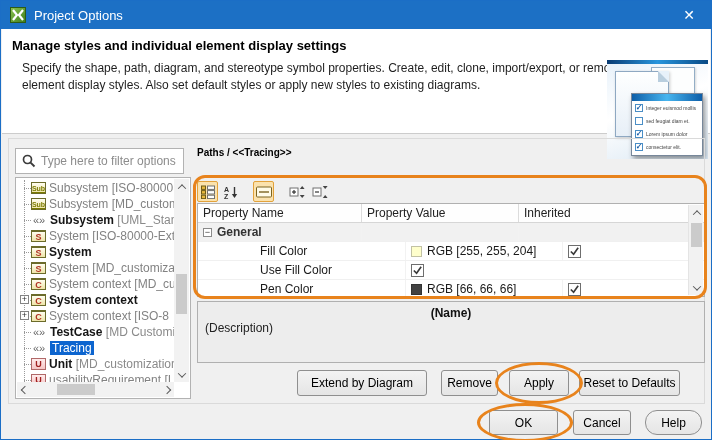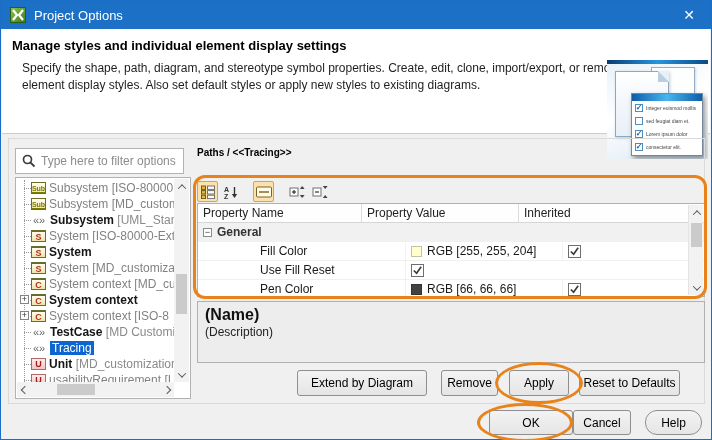--- a/index.html
+++ b/index.html
@@ -91,30 +91,30 @@
   .prow.group { background:#f1f1f1; font-weight:bold; color:#333; }
   .colbox { width:9px; height:9px; border:1px solid #8a8a8a; background:#fff; font-size:9px; line-height:7px; text-align:center; font-weight:normal; color:#333; margin:0 5px 0 0; flex:none; }
   .indent { padding-left:18px !important;margin-left:44px; }
   .swatch { width:11px; height:11px; border:1px solid #c2c2a4; margin-right:5px; flex:none; }
   .val-cb { width:11px; height:11px; border:1px solid #757575; background:#fff; margin-right:5px; flex:none; }
   .inh-cb { width:13px; height:13px; border:1px solid #6e6e6e; background:#fff; display:flex; align-items:center; justify-content:center; }
   .tvscroll { position:absolute; right:1px; top:1px; width:15px; bottom:1px; background:#f2f2f2; border-left:1px solid #e4e4e4; }
   .tvthumb { position:absolute; left:2px; top:18px; height:24px; width:11px; background:#cbcbcb; }
 
   .desc-panel { position:absolute; left:196px; top:300px; width:508px; height:62px; background:#ededed; border:1px solid #b0b0b0; padding:4px 7px; }
-  .desc-name { font-weight:bold; font-size:16px; color:#111; }
+  .desc-name { font-weight:bold; font-size:12px; color:#111;text-align:center; }
   .desc-text { font-size:12px; color:#222; margin-top:1px; }
 
   
   .btn { position:absolute; height:26px; background:linear-gradient(#f3f3f3,#e5e5e5); border:1px solid #8f8f8f; border-radius:3px; font-family:inherit; font-size:12px; color:#000; display:flex; align-items:center; justify-content:center; cursor:default; }
   .btn-extend { left:296px; top:369px; width:130px; }
   .btn-remove { left:440px; top:369px; width:57px; }
   .btn-apply  { left:508px; top:369px; width:60px; }
   .btn-reset  { left:578px; top:369px; width:101px; }
-  .btn-ok     { left:488px; top:409px; width:84px; height:25px; }
+  .btn-ok     { left:488px; top:409px; width:69px; height:25px; }
   .btn-cancel { left:572px; top:409px; width:58px; height:25px; }
   .btn-help   { left:644px; top:409px; width:57px; height:25px;border-radius:12px; }
 
   
   .ann { position:absolute; border:3.5px solid #e8831c; pointer-events:none; z-index:10; }
   .ann-rect { left:192px; top:174px; width:514px; height:124px; border-radius:12px; }
   .ann-apply { left:494px; top:361px; width:88px; height:42px; border-radius:50%; }
   .ann-ok { left:476px; top:402px; width:96px; height:39px; border-radius:50%; }
 </style>
 </head>
@@ -346,21 +346,21 @@
       <div class="cell c-inh">
         <span class="inh-cb">
           <svg width="11" height="11" viewBox="0 0 12 12">
               <path d="M2 6 L5 9 L10 2" fill="none" stroke="#3a3a3a" stroke-width="1.8"></path>
             </svg>
         </span>
       </div>
     </div>
 
     <div class="prow">
-      <div class="cell c-name indent">Use Fill Reset</div>
+      <div class="cell c-name indent">Use Fill Color</div>
       <div class="cell c-inh">
         <span class="inh-cb">
           <svg width="11" height="11" viewBox="0 0 12 12">
               <path d="M2 6 L5 9 L10 2" fill="none" stroke="#3a3a3a" stroke-width="1.8"></path>
             </svg>
         </span>
       </div>
     </div>
 
     <div class="prow">

